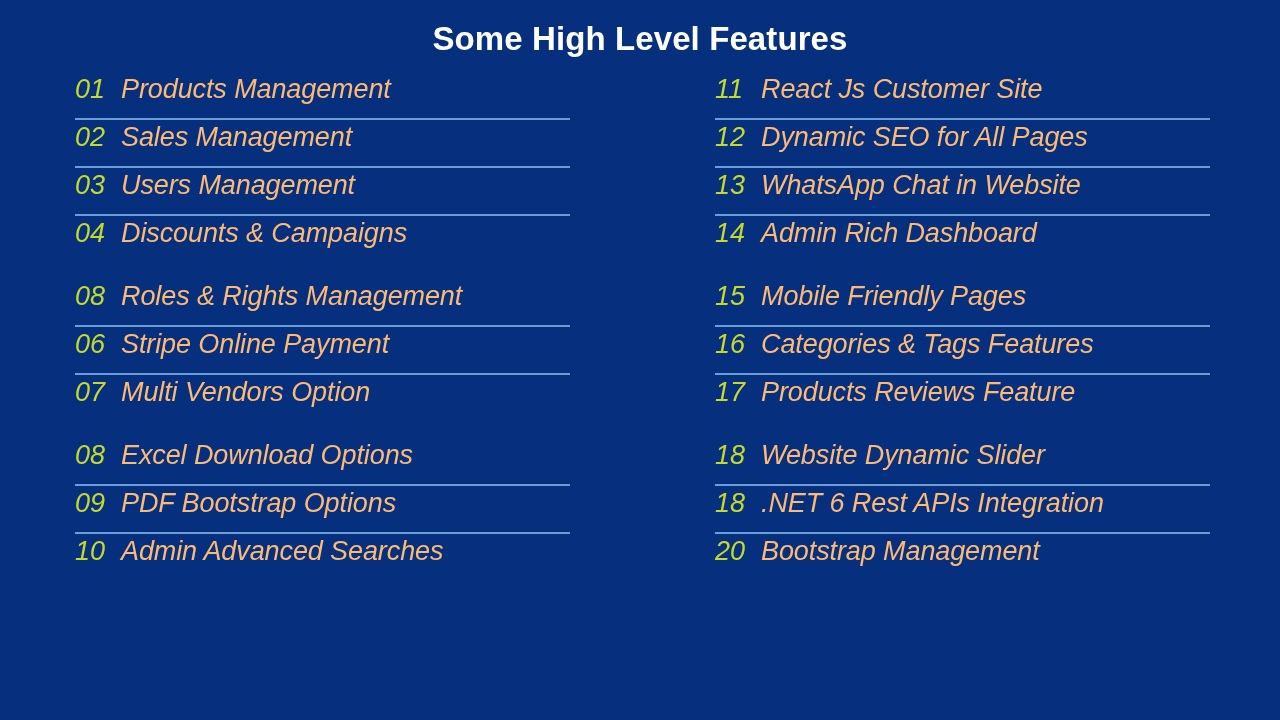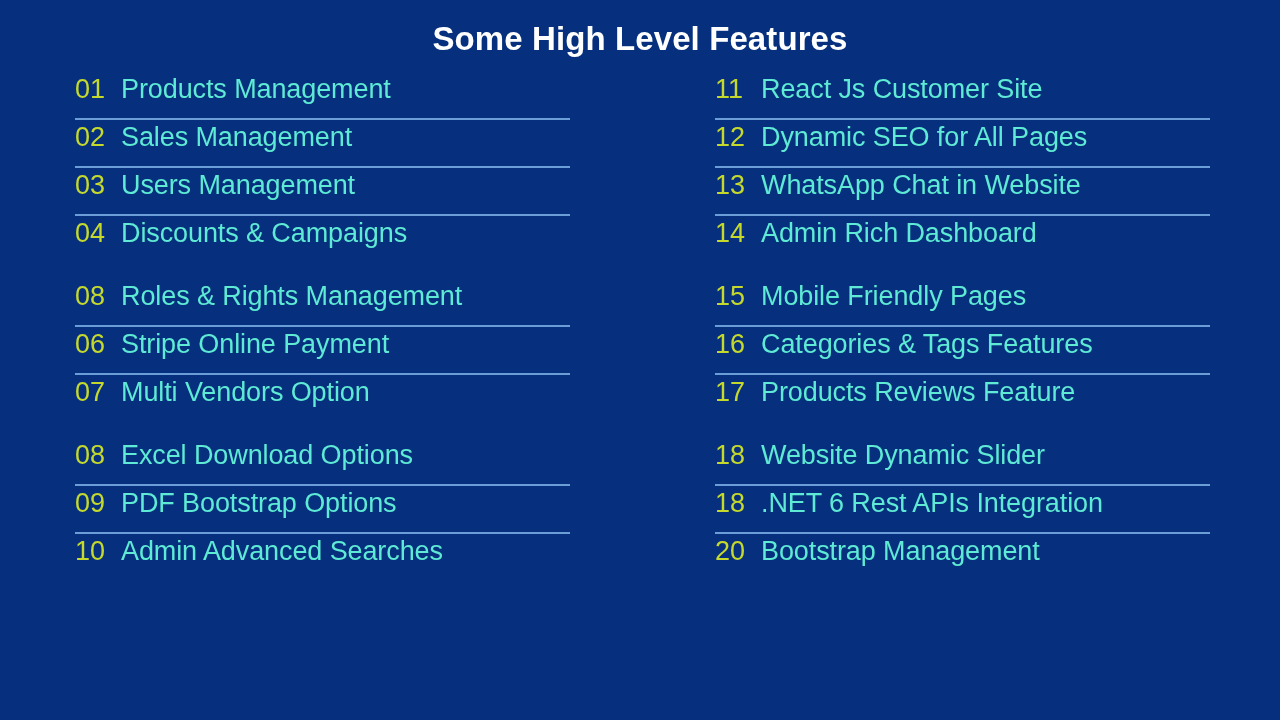--- a/index.html
+++ b/index.html
@@ -66,33 +66,34 @@
     margin-top: 17px;
   }
 
   .feature-item {
     display: flex;
     flex-direction: row;
     align-items: baseline;
     height: 46px;
     box-sizing: border-box;
     padding-top: 2px;
+    font-style: italic;
   }
 
   .feature-number {
     color: #c5d92d;
     font-size: 27px;
     font-weight: normal;
     width: 46px;
     flex: 0 0 46px;
     letter-spacing: 0px;
   }
 
   .feature-label {
-    color: #5eead4;
+    color: #fdba74;
     font-size: 27px;
     font-weight: normal;
     white-space: nowrap;
     letter-spacing: -0.1px;
     text-align: right;
   }
 
   .feature-divider {
     height: 2px;
     background: #6b9ed6;

